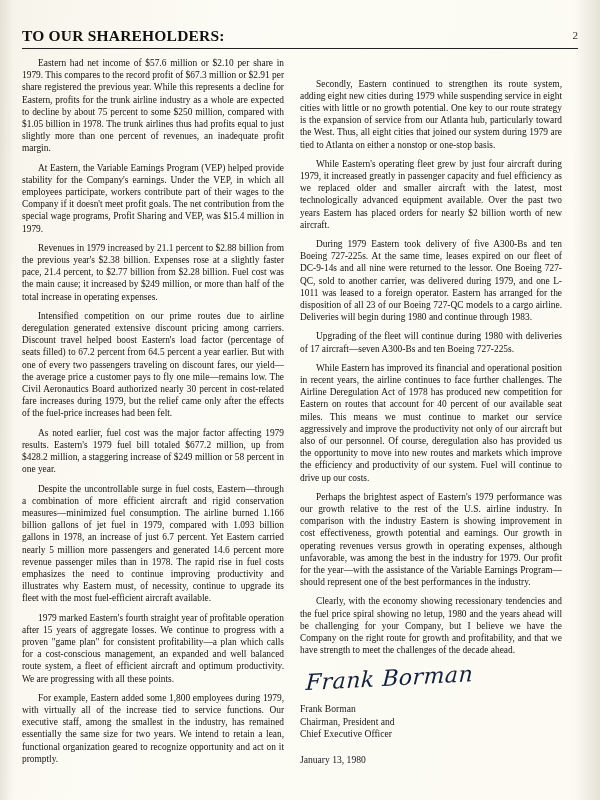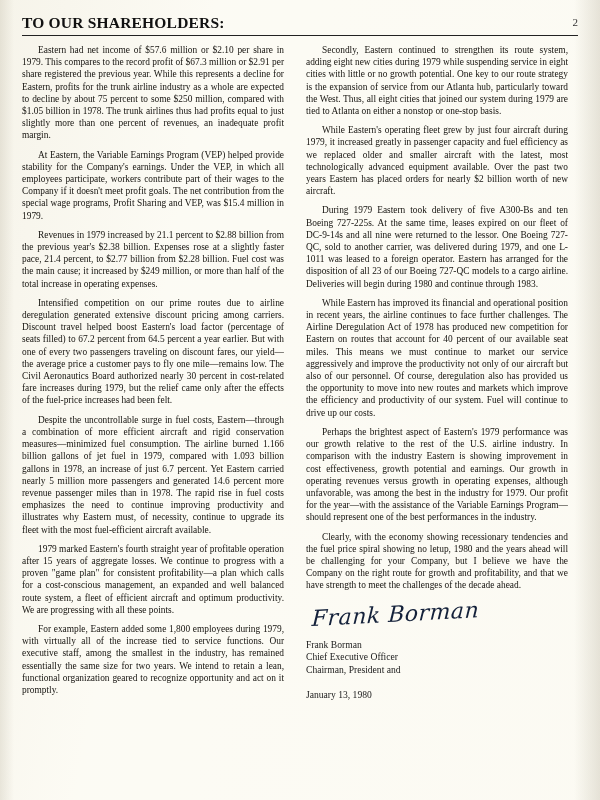--- a/index.html
+++ b/index.html
@@ -11,21 +11,21 @@
     height: 800px;
     background: #fdfcf7;
     font-family: "Liberation Serif", serif;
     color: #1a1a1a;
     overflow: hidden;
     position: relative;
   }
   .page {
     position: absolute;
     inset: 0;
-    padding: 14px 22px 10px 22px;
+    padding: 27px 22px 10px 22px;
     box-sizing: border-box;
     background:
       linear-gradient(100deg, rgba(235,230,215,0.35) 0%, rgba(255,253,246,0.1) 30%, rgba(250,247,238,0.2) 100%),
       #fcfbf4;
   }
   .header-row {
     display: flex;
     align-items: flex-start;
     justify-content: space-between;
   }
@@ -43,22 +43,22 @@
     color: #333;
     padding-top: 2px;
   }
   .rule {
     border: 0;
     border-top: 1.6px solid #222;
     margin: 0 0 8px 0;
   }
   .columns {
     display: flex;
-    gap: 22px;
-    align-items: flex-start;
+    gap: 16px;
+    align-items: flex-end;
   }
   .col {
     width: 262px;
     flex: 0 0 262px;
   }
   p.para {
     margin: 0 0 0 0;
     font-size: 9.4px;
     line-height: 12.2px;
     text-align: justify;
@@ -131,39 +131,41 @@
   </div>
   <hr class="rule">
 
   <div class="columns">
 
     <div class="col">
       <p class="para">Eastern had net income of $57.6 million or $2.10 per share in 1979. This compares to the record profit of $67.3 million or $2.91 per share registered the previous year. While this represents a decline for Eastern, profits for the trunk airline industry as a whole are expected to decline by about 75 percent to some $250 million, compared with $1.05 billion in 1978. The trunk airlines thus had profits equal to just slightly more than one percent of revenues, an inadequate profit margin.</p>
       <p class="para">At Eastern, the Variable Earnings Program (VEP) helped provide stability for the Company's earnings. Under the VEP, in which all employees participate, workers contribute part of their wages to the Company if it doesn't meet profit goals. The net contribution from the special wage programs, Profit Sharing and VEP, was $15.4 million in 1979.</p>
       <p class="para">Revenues in 1979 increased by 21.1 percent to $2.88 billion from the previous year's $2.38 billion. Expenses rose at a slightly faster pace, 21.4 percent, to $2.77 billion from $2.28 billion. Fuel cost was the main cause; it increased by $249 million, or more than half of the total increase in operating expenses.</p>
       <p class="para">Intensified competition on our prime routes due to airline deregulation generated extensive discount pricing among carriers. Discount travel helped boost Eastern's load factor (percentage of seats filled) to 67.2 percent from 64.5 percent a year earlier. But with one of every two passengers traveling on discount fares, our yield—the average price a customer pays to fly one mile—remains low. The Civil Aeronautics Board authorized nearly 30 percent in cost-related fare increases during 1979, but the relief came only after the effects of the fuel-price increases had been felt.</p>
+      <p class="para">As noted earlier, fuel cost was the major factor affecting 1979 results. Eastern's 1979 fuel bill totaled $677.2 million, up from $428.2 million, a staggering increase of $249 million or 58 percent in one year.</p>
       <p class="para">Despite the uncontrollable surge in fuel costs, Eastern—through a combination of more efficient aircraft and rigid conservation measures—minimized fuel consumption. The airline burned 1.166 billion gallons of jet fuel in 1979, compared with 1.093 billion gallons in 1978, an increase of just 6.7 percent. Yet Eastern carried nearly 5 million more passengers and generated 14.6 percent more revenue passenger miles than in 1978. The rapid rise in fuel costs emphasizes the need to continue improving productivity and illustrates why Eastern must, of necessity, continue to upgrade its fleet with the most fuel-efficient aircraft available.</p>
       <p class="para">1979 marked Eastern's fourth straight year of profitable operation after 15 years of aggregate losses. We continue to progress with a proven "game plan" for consistent profitability—a plan which calls for a cost-conscious management, an expanded and well balanced route system, a fleet of efficient aircraft and optimum productivity. We are progressing with all these points.</p>
       <p class="para">For example, Eastern added some 1,800 employees during 1979, with virtually all of the increase tied to service functions. Our executive staff, among the smallest in the industry, has remained essentially the same size for two years. We intend to retain a lean, functional organization geared to recognize opportunity and act on it promptly.</p>
     </div>
 
     <div class="col">
       <p class="para">Secondly, Eastern continued to strengthen its route system, adding eight new cities during 1979 while suspending service in eight cities with little or no growth potential. One key to our route strategy is the expansion of service from our Atlanta hub, particularly toward the West. Thus, all eight cities that joined our system during 1979 are tied to Atlanta on either a nonstop or one-stop basis.</p>
       <p class="para">While Eastern's operating fleet grew by just four aircraft during 1979, it increased greatly in passenger capacity and fuel efficiency as we replaced older and smaller aircraft with the latest, most technologically advanced equipment available. Over the past two years Eastern has placed orders for nearly $2 billion worth of new aircraft.</p>
       <p class="para">During 1979 Eastern took delivery of five A300-Bs and ten Boeing 727-225s. At the same time, leases expired on our fleet of DC-9-14s and all nine were returned to the lessor. One Boeing 727-QC, sold to another carrier, was delivered during 1979, and one L-1011 was leased to a foreign operator. Eastern has arranged for the disposition of all 23 of our Boeing 727-QC models to a cargo airline. Deliveries will begin during 1980 and continue through 1983.</p>
+      <p class="para">Upgrading of the fleet will continue during 1980 with deliveries of 17 aircraft—seven A300-Bs and ten Boeing 727-225s.</p>
       <p class="para">While Eastern has improved its financial and operational position in recent years, the airline continues to face further challenges. The Airline Deregulation Act of 1978 has produced new competition for Eastern on routes that account for 40 percent of our available seat miles. This means we must continue to market our service aggressively and improve the productivity not only of our aircraft but also of our personnel. Of course, deregulation also has provided us the opportunity to move into new routes and markets which improve the efficiency and productivity of our system. Fuel will continue to drive up our costs.</p>
       <p class="para">Perhaps the brightest aspect of Eastern's 1979 performance was our growth relative to the rest of the U.S. airline industry. In comparison with the industry Eastern is showing improvement in cost effectiveness, growth potential and earnings. Our growth in operating revenues versus growth in operating expenses, although unfavorable, was among the best in the industry for 1979. Our profit for the year—with the assistance of the Variable Earnings Program—should represent one of the best performances in the industry.</p>
       <p class="para">Clearly, with the economy showing recessionary tendencies and the fuel price spiral showing no letup, 1980 and the years ahead will be challenging for your Company, but I believe we have the Company on the right route for growth and profitability, and that we have strength to meet the challenges of the decade ahead.</p>
 
       <div class="signature-block">
         <div class="signature">Frank Borman</div>
         <div class="sig-underline"></div>
         <p class="sig-name">Frank Borman</p>
+        <p class="sig-title">Chairman, President and</p>
         <p class="sig-title">Chief Executive Officer</p>
-        <p class="sig-title">Chairman, President and</p>
         <p class="sig-date">January 13, 1980</p>
       </div>
     </div>
 
   </div>
 
   <div class="edge-shadow"></div>
   <div class="edge-shadow-left"></div>
 </div>
 

